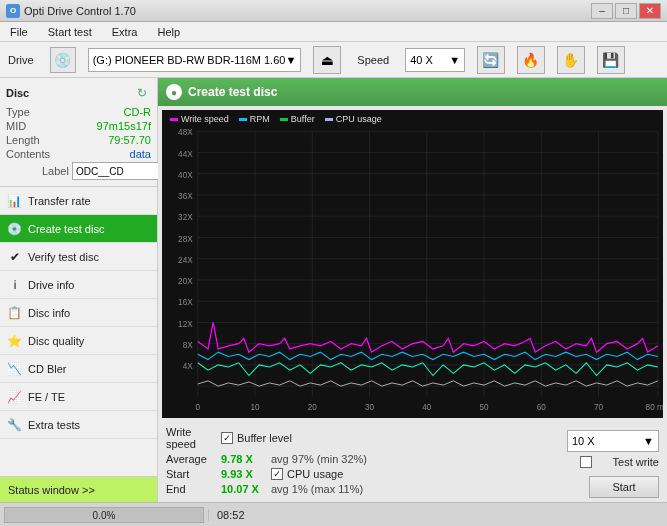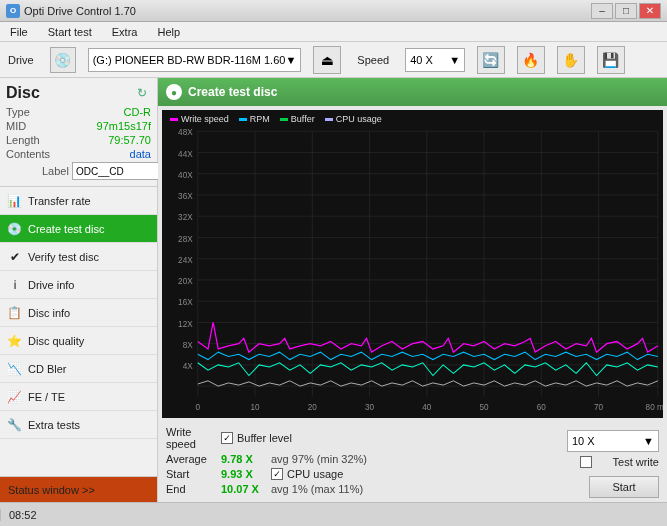--- a/index.html
+++ b/index.html
@@ -126,21 +126,21 @@
     }
 
     .disc-info {
       padding: 6px;
       border-bottom: 1px solid #ccc;
     }
     .disc-header {
       display: flex; align-items: center; justify-content: space-between;
       margin-bottom: 4px;
     }
-    .disc-label { font-weight: bold; font-size: 16px; color: #222; }
+    .disc-label { font-weight: bold; font-size: 11px; color: #222; }
     .disc-refresh-btn {
       width: 18px; height: 18px;
       display: flex; align-items: center; justify-content: center;
       cursor: pointer; font-size: 12px; color: #4a7;
     }
     .disc-row {
       display: flex; justify-content: space-between; margin-bottom: 2px;
     }
     .disc-key { color: #555; font-size: 11px; }
     .disc-val { color: #00aa00; font-size: 11px; font-weight: 500; }
@@ -181,21 +181,21 @@
       color: white;
     }
     .nav-item .nav-icon {
       width: 14px; height: 14px;
       display: flex; align-items: center; justify-content: center;
       font-size: 12px;
     }
 
     .status-window-btn {
       height: 26px;
-      background: #c2410c;
+      background: #bef264;
       border-top: 1px solid #ccc;
       display: flex; align-items: center;
       padding: 0 8px;
       cursor: pointer;
       font-size: 11px; color: #222;
     }
 
     
     .content {
       flex: 1;
@@ -585,14 +585,18 @@
           <span class="check-label">Test write</span>
         </div>
         <div class="start-btn">Start</div>
       </div>
     </div>
 
   </div>
 </div>
 
 <div class="status-bar">
+  <div class="status-progress">
+    <div class="status-progress-bar" style="width: 0%;"></div>
+    <span class="status-percent">0.0%</span>
+  </div>
   <span class="status-time">08:52</span>
 </div>
 
 </body></html>

